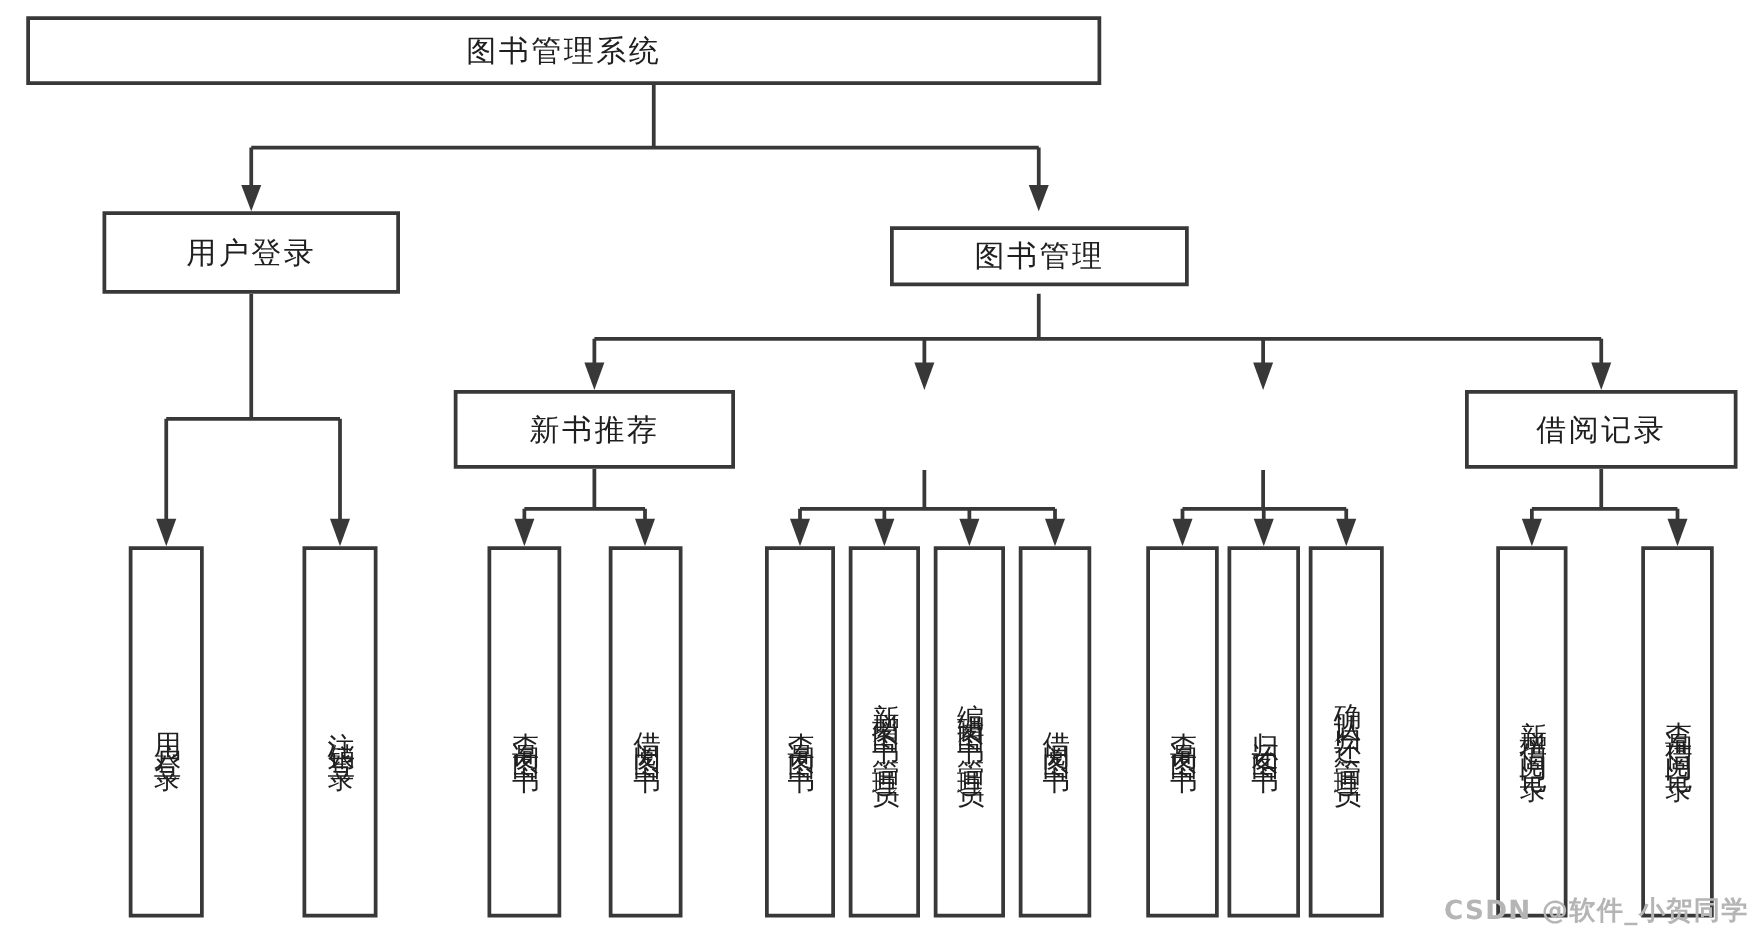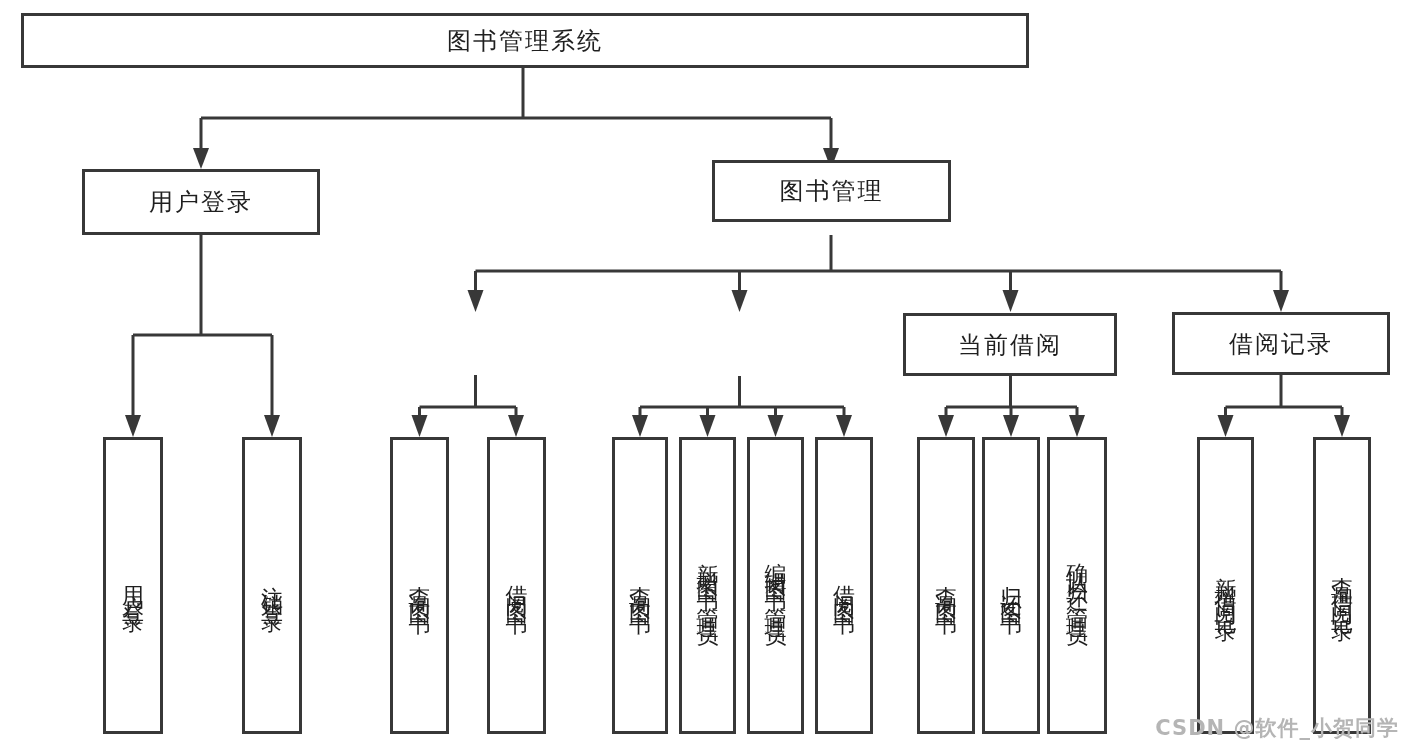--- a/index.html
+++ b/index.html
@@ -101,33 +101,33 @@
     <path d="M1010.5 376 V407 M946 407 H1077 M946 407 V418 M1011 407 V418 M1077 407 V418"></path>
     <polygon points="938,415 954,415 946,437"></polygon>
     <polygon points="1003,415 1019,415 1011,437"></polygon>
     <polygon points="1069,415 1085,415 1077,437"></polygon>
 
     <path d="M1281 375 V407 M1225.5 407 H1342 M1225.5 407 V418 M1342 407 V418"></path>
     <polygon points="1217.5,415 1233.5,415 1225.5,437"></polygon>
     <polygon points="1334,415 1350,415 1342,437"></polygon>
   </svg>
 
-  <div class="box h" style="left:21px;top:13px;width:1008px;height:55px">
+  <div class="box h" style="left:21px;top:13px;width:860px;height:55px">
     <span class="lbl">图书管理系统</span>
   </div>
 
   <div class="box h" style="left:82px;top:169px;width:238px;height:66px">
     <span class="lbl">用户登录</span>
   </div>
-  <div class="box h" style="left:712px;top:160px;width:239px;height:62px">
+  <div class="box h" style="left:712px;top:181px;width:239px;height:48px">
     <span class="lbl">图书管理</span>
   </div>
 
-  <div class="box h" style="left:903px;top:313px;width:214px;height:63px">
-    <span class="lbl">当前借阅</span>
+  <div class="box h" style="left:363px;top:312px;width:225px;height:63px">
+    <span class="lbl">新书推荐</span>
   </div>
   <div class="box h" style="left:1172px;top:312px;width:218px;height:63px">
     <span class="lbl">借阅记录</span>
   </div>
 
   <div class="box v" style="left:103px;top:437px;width:60px;height:297px">
     <span class="lbl">用户登录</span>
   </div>
   <div class="box v" style="left:242px;top:437px;width:60px;height:297px">
     <span class="lbl">注销登录</span>

